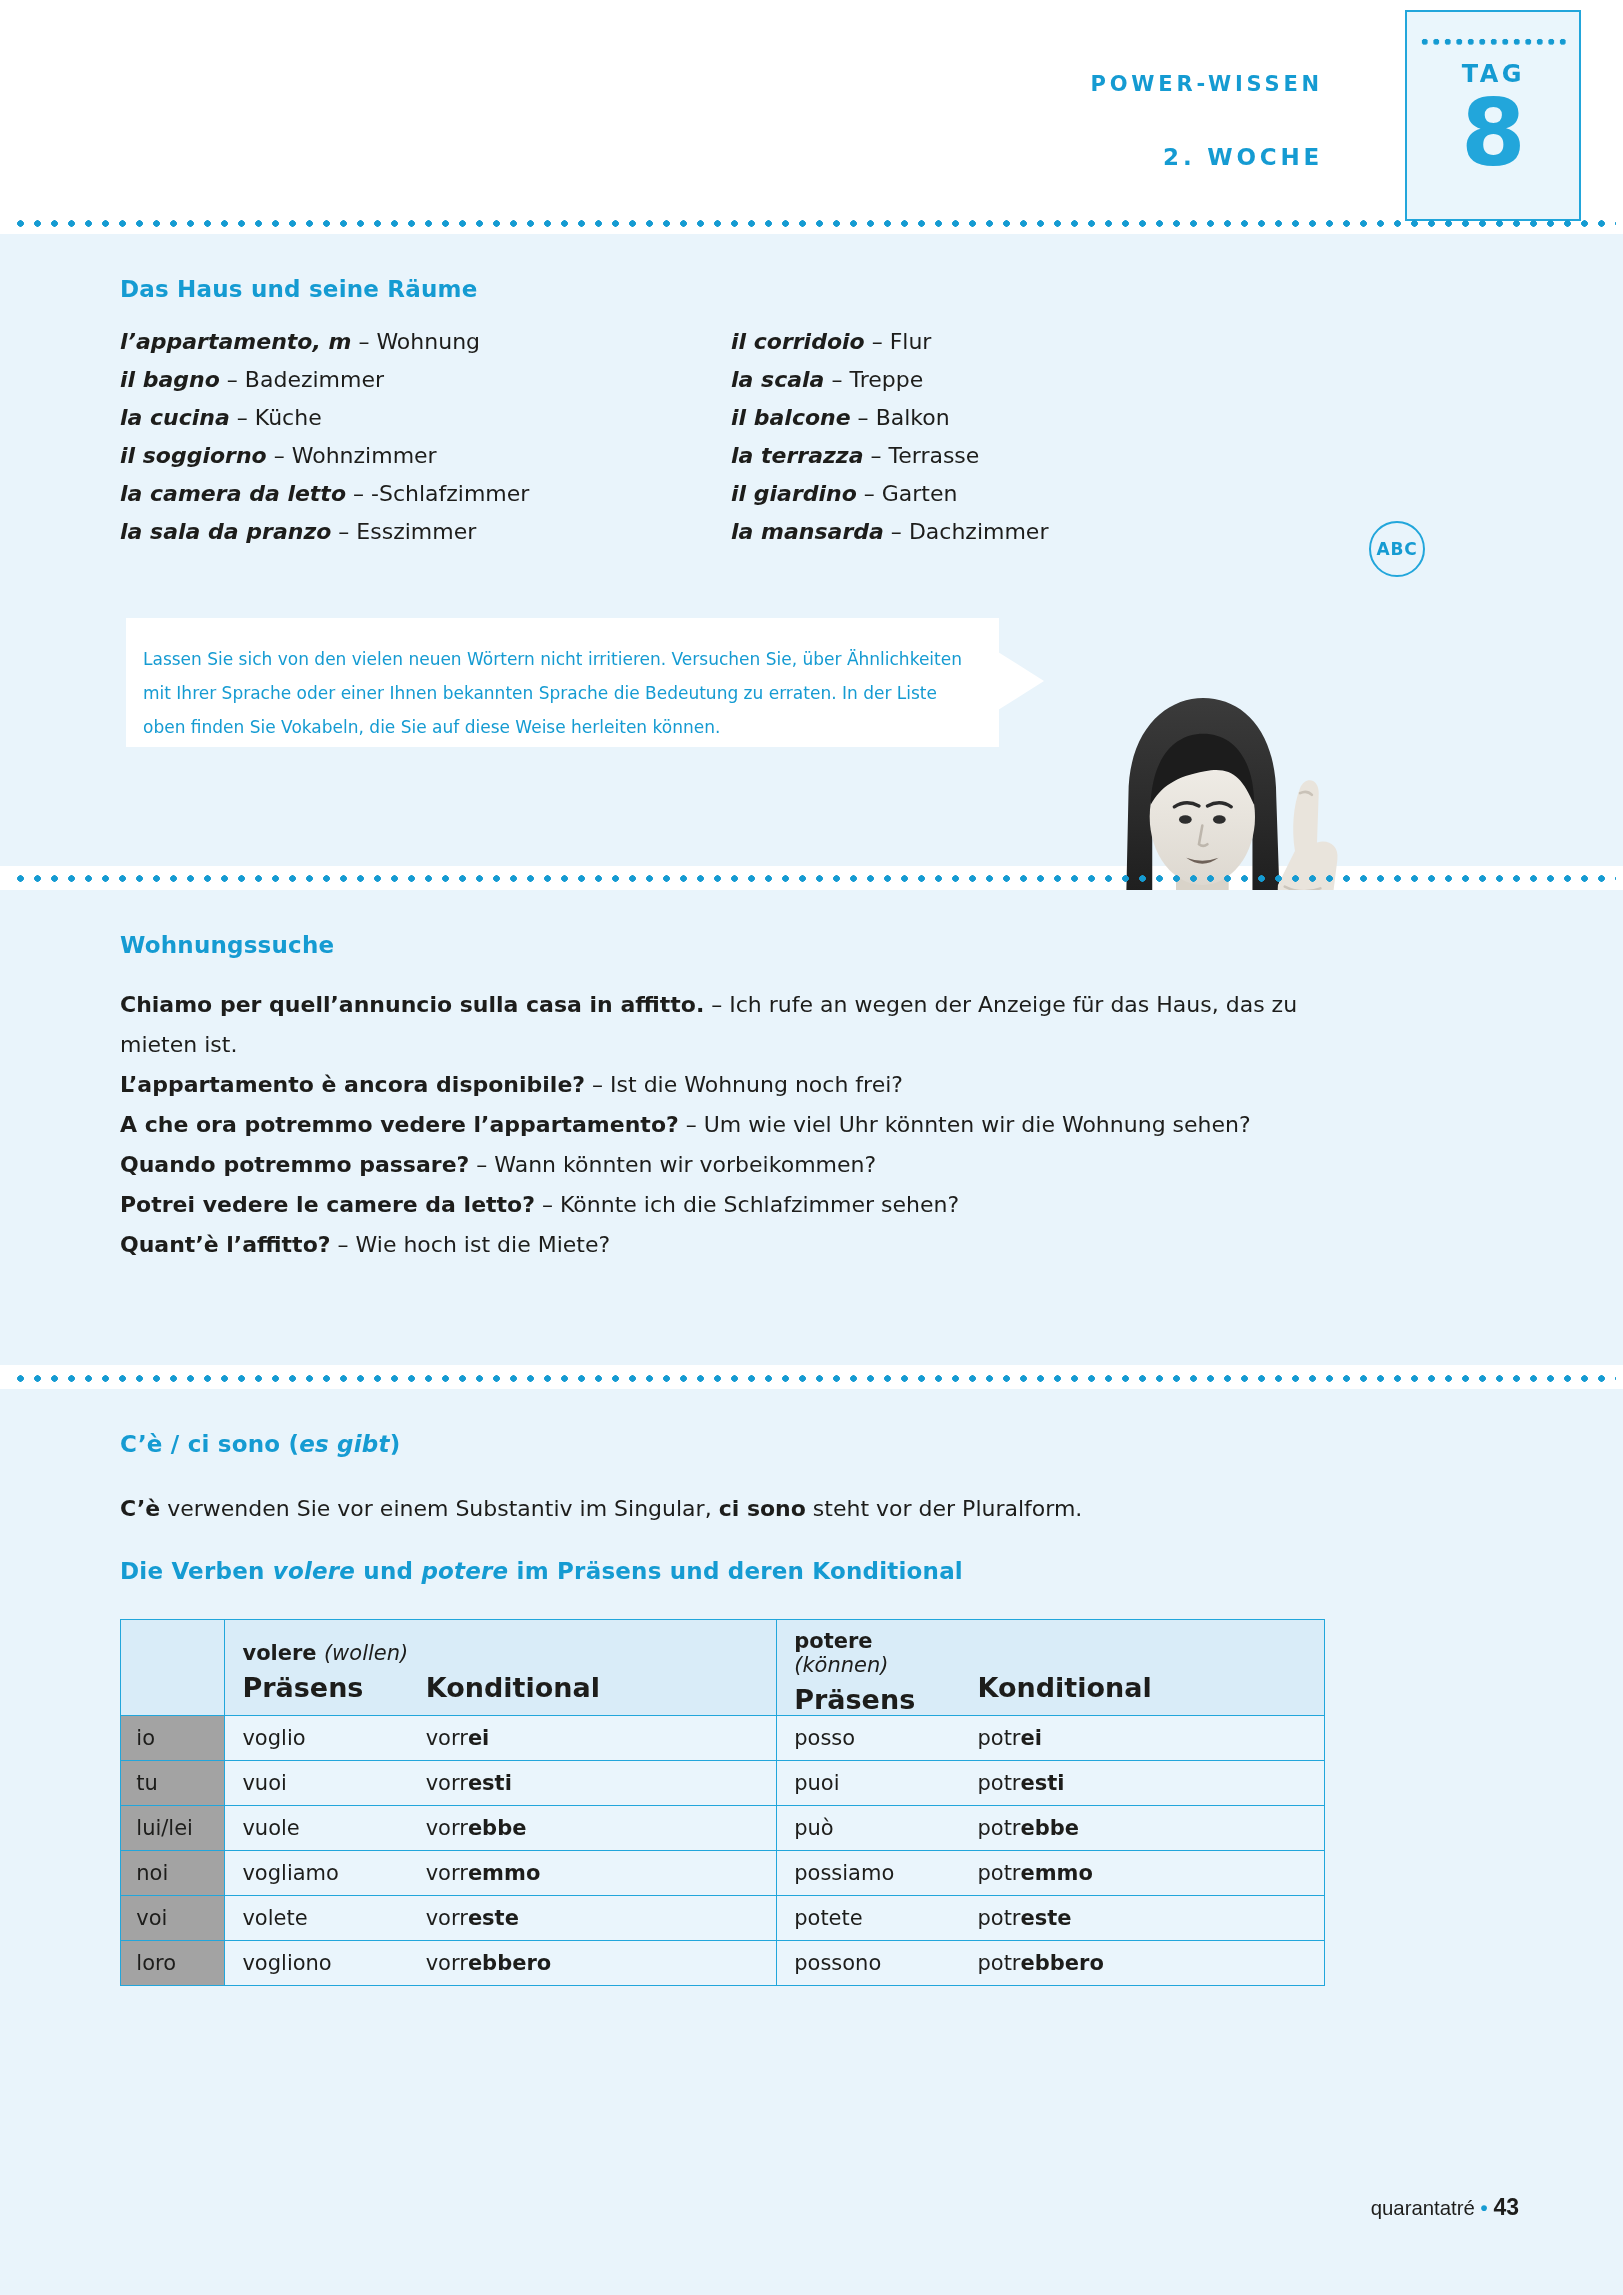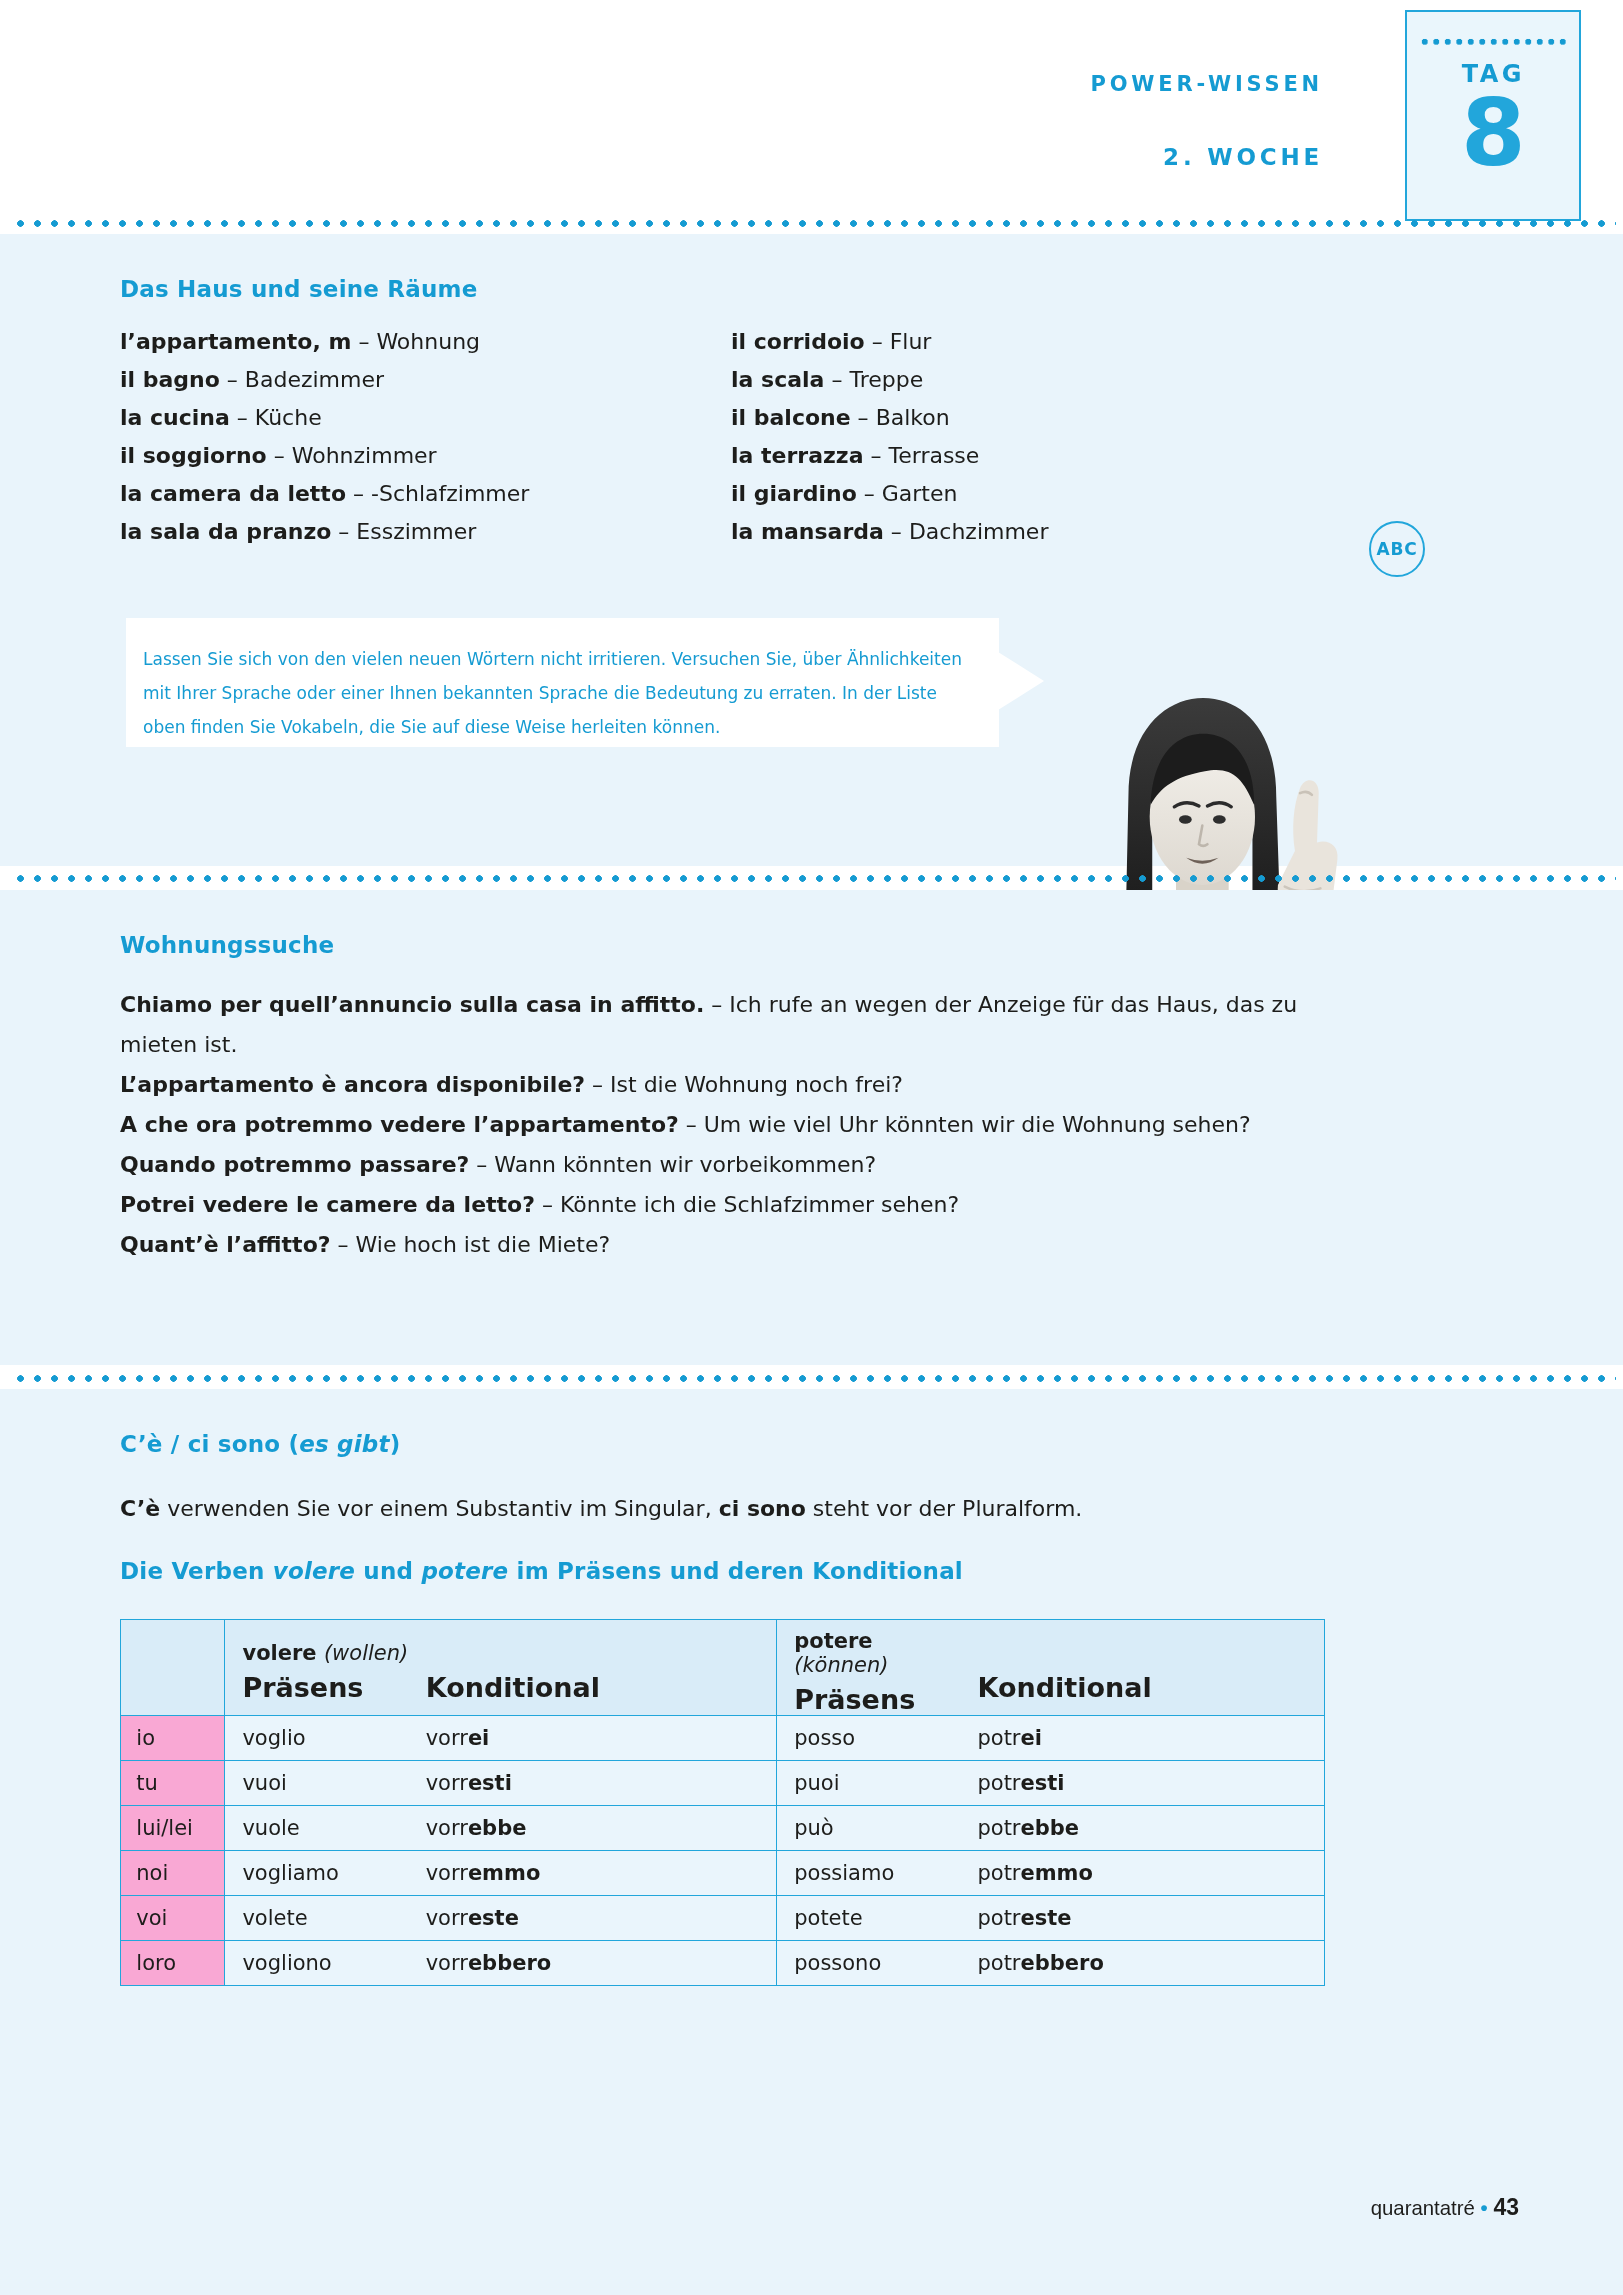--- a/index.html
+++ b/index.html
@@ -130,21 +130,21 @@
   .vocab-title { position: absolute; left: 120px; top: 42px; }
   .vocab-col {
     position: absolute;
     top: 89px;
     font-size: 22px;
     line-height: 38px;
     color: #1d1d1b;
   }
   .vocab-col.left { left: 120px; }
   .vocab-col.right { left: 731px; }
-  .vocab-col b { font-weight: bold; }
+  .vocab-col b { font-weight: bold; font-style: italic; }
 
   
   .bubble {
     position: absolute;
     left: 126px;
     top: 384px;
     width: 873px;
     height: 129px;
     background: #ffffff;
   }
@@ -218,21 +218,21 @@
   }
   .conj-table td, .conj-table th {
     border: 1.7px solid #22a6db;
     padding: 0;
     text-align: left;
     font-weight: normal;
     vertical-align: middle;
   }
   .conj-table .c-pron {
     width: 88px;
-    background: #f9a8d4;
+    background: #a3a3a3;
     padding-left: 15.3px;
     height: 44px;
   }
   .conj-table .c-cell {
     background: #eaf5fc;
     padding-left: 17px;
     height: 44px;
   }
   .conj-table .c-pres { width: 166px; }
   .conj-table .c-cond { width: 350px; }

